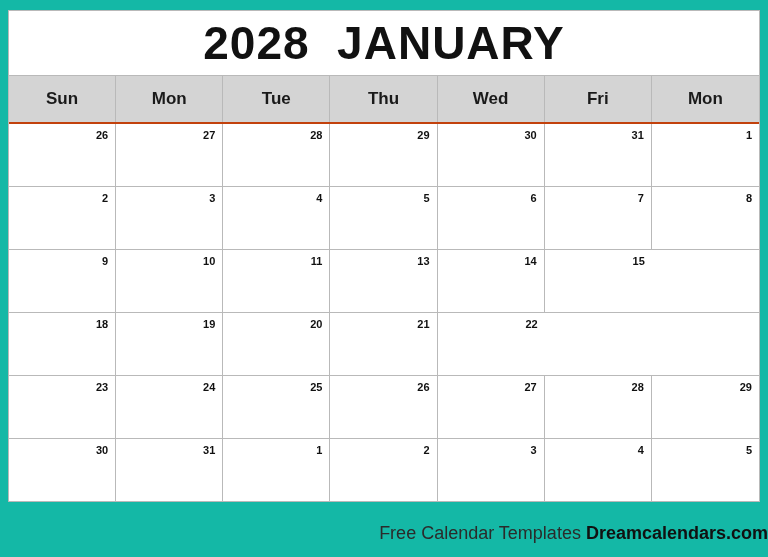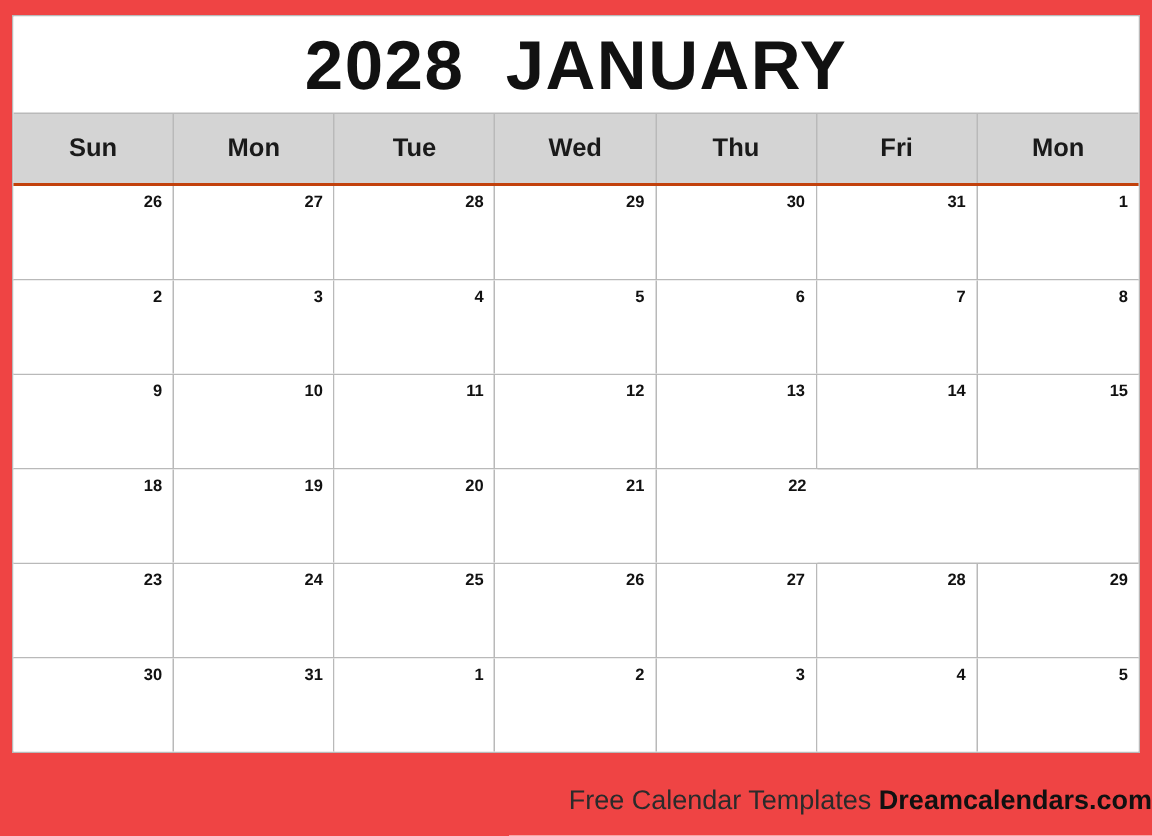--- a/index.html
+++ b/index.html
@@ -12,21 +12,21 @@
     height: 557px;
     font-family: "Liberation Sans", sans-serif;
     color: #000000;
     overflow: hidden;
   }
   .page {
     position: relative;
     width: 768px;
     height: 557px;
     box-sizing: border-box;
-    background: #ef4444;
+    background: #14b8a6;
   }
   .calendar {
     position: absolute;
     left: 8px;
     top: 10px;
     width: 752px;
     box-sizing: border-box;
     border: 1px solid #b9b9b9;
     background: #ffffff;
   }
@@ -115,22 +115,22 @@
   <div class="calendar">
 
     <div class="title-row">
       <div class="title">2028  JANUARY</div>
     </div>
 
     <div class="weekdays">
       <div class="weekday">Sun</div>
       <div class="weekday">Mon</div>
       <div class="weekday">Tue</div>
+      <div class="weekday">Thu</div>
       <div class="weekday">Wed</div>
-      <div class="weekday">Thu</div>
       <div class="weekday">Fri</div>
       <div class="weekday">Mon</div>
     </div>
 
     <div class="week">
       <div class="day-cell">
           <span class="day-num">26</span>
         </div>
       <div class="day-cell">
           <span class="day-num">27</span>
@@ -178,23 +178,20 @@
 
     <div class="week">
       <div class="day-cell">
           <span class="day-num">9</span>
         </div>
       <div class="day-cell">
           <span class="day-num">10</span>
         </div>
       <div class="day-cell">
           <span class="day-num">11</span>
-        </div>
-      <div class="day-cell">
-          <span class="day-num">12</span>
         </div>
       <div class="day-cell">
           <span class="day-num">13</span>
         </div>
       <div class="day-cell">
           <span class="day-num">14</span>
         </div>
       <div class="day-cell">
           <span class="day-num">15</span>
         </div>

